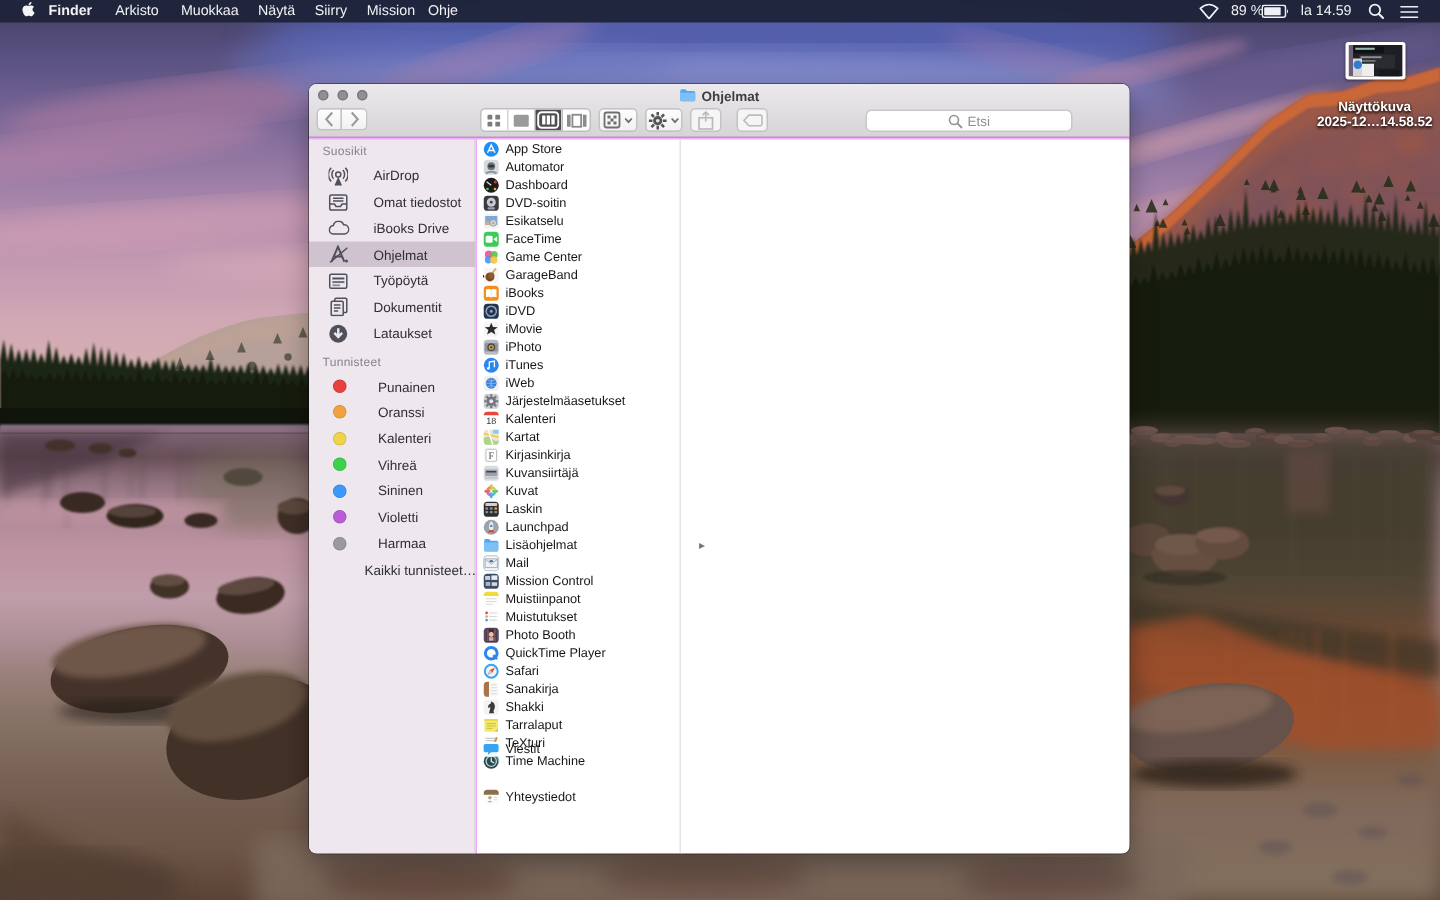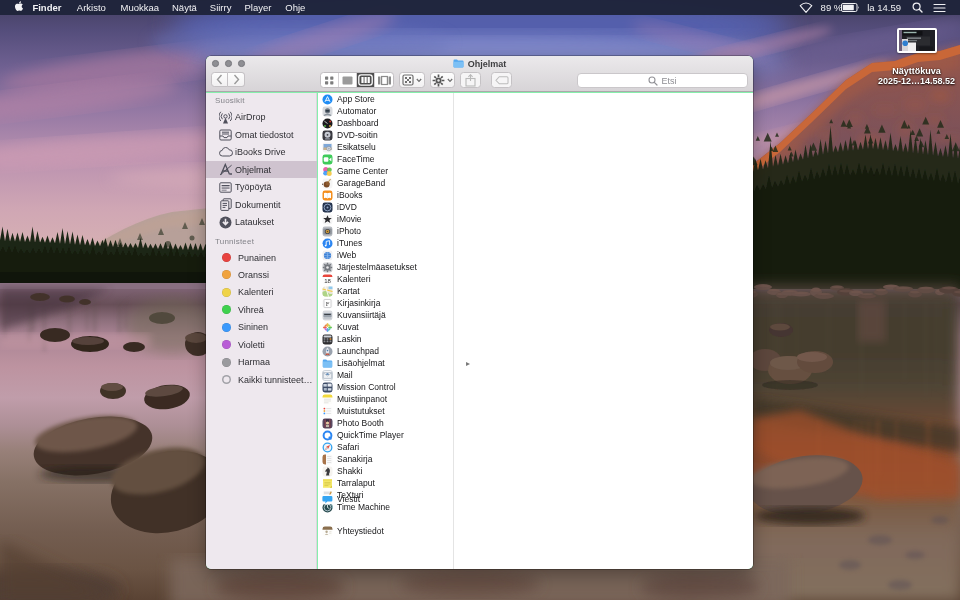--- a/index.html
+++ b/index.html
@@ -11,47 +11,47 @@
 .mi{position:absolute;top:0;line-height:15px;white-space:nowrap}
 .mi.b{font-weight:bold;font-size:9.5px}
 .ic{position:absolute}
 .ic svg{display:block}
 
 #dicon{position:absolute;left:869px;top:28px;width:95px;text-align:center}
 .thumb{width:40px;height:25px;background:#fff;border-radius:2px;margin:0 auto;padding:2px;box-shadow:0 1px 2px rgba(0,0,0,0.4)}
 .thumb svg{display:block}
 .lbl{margin-top:14px;font-size:9px;font-weight:bold;color:#fff;line-height:9.5px;text-shadow:0 1px 2px rgba(0,0,0,0.85),0 0 2px rgba(0,0,0,0.6)}
 
-#win{position:absolute;left:206px;top:56px;width:547px;height:513px;border-radius:5px;overflow:hidden;box-shadow:0 0 0 0.5px rgba(0,0,0,0.5),0 6px 18px rgba(0,0,0,0.32);background:#86efac}
+#win{position:absolute;left:206px;top:56px;width:547px;height:513px;border-radius:5px;overflow:hidden;box-shadow:0 0 0 0.5px rgba(0,0,0,0.5),0 6px 18px rgba(0,0,0,0.32);background:#f0abfc}
 .titlebar{position:absolute;left:0;top:0;width:547px;height:36px;background:linear-gradient(#ebe9eb,#d7d4d7);border-bottom:1px solid #aba8ab}
 .tl{position:absolute;left:6px;top:4px;display:flex}
 .dot{width:6.5px;height:6.5px;border-radius:50%;background:#8f8f94;border:0.5px solid #77777c;margin-right:6.5px}
 .title{position:absolute;left:0;top:1px;width:547px;height:13px;display:flex;align-items:center;justify-content:center;font-size:9px;color:#3e3e40;font-weight:bold;letter-spacing:0}
 .title svg{margin-right:4px}
 .navbtns{position:absolute;left:5px;top:16px;display:flex}
 .nb{width:17px;height:15px;background:linear-gradient(#fdfdfd,#f2f1f2);border:1px solid #c5c2c5;display:flex;align-items:center;justify-content:center}
 .nb:first-child{border-radius:3.5px 0 0 3.5px}
 .nb:last-child{border-radius:0 3.5px 3.5px 0;border-left:none}
 .segs{position:absolute;left:114px;top:16px;display:flex;height:16px;border:1px solid #c0bdc0;border-radius:3.5px;overflow:hidden;background:#fff}
 .seg{width:18px;display:flex;align-items:center;justify-content:center;border-right:1px solid #d5d2d5}
 .seg:last-child{border-right:none}
 .seg.sel{background:#4e4e4e}
 .tbtn{position:absolute;top:16px;height:16px;background:linear-gradient(#fdfdfd,#f2f1f2);border:1px solid #c5c2c5;border-radius:3.5px;display:flex;align-items:center;justify-content:center}
 .tbtn .ch{margin-left:2px;display:flex}
 .tbtn.dis{background:#f6f5f6}
-.search{position:absolute;left:371px;top:17px;width:171px;height:15px;background:#fff;border:1px solid #cac7ca;border-radius:4px;display:flex;align-items:center;justify-content:center;font-size:9px;color:#8e8e93}
+.search{position:absolute;left:371px;top:17px;width:138px;height:15px;background:#fff;border:1px solid #cac7ca;border-radius:4px;display:flex;align-items:center;justify-content:center;font-size:9px;color:#8e8e93}
 .search svg{margin-right:3px}
 
 #sidebar{position:absolute;left:0;top:37px;width:111px;height:476px;background:#eee8ee;border-right:1px solid #ddd6dd}
 .sbh{position:absolute;left:9px;font-size:8px;font-weight:normal;color:#84848a;letter-spacing:0.2px}
 .sbr{position:absolute;left:0;width:111px;height:17px;display:flex;align-items:center}
 .sbr.sel{background:#cfc3cf}
 .sbi{width:15px;margin-left:12px;display:flex;justify-content:center}
 .sbi svg{display:block}
-.sbt{margin-left:2px;font-size:9px;color:#2e2e33;white-space:nowrap}
+.sbt{margin-left:16px;font-size:9px;color:#2e2e33;white-space:nowrap}
 .dotc{width:9px;height:9px;border-radius:50%;margin-left:16px;margin-right:5px;box-shadow:inset 0 0 0 0.5px rgba(0,0,0,0.15)}
 .dotc.ring{background:transparent;box-shadow:inset 0 0 0 1.5px #a2a2a8}
 #content{position:absolute;left:112px;top:37px;width:435px;height:476px;background:#fff}
 #col1{position:absolute;left:0;top:0;width:136px;height:476px;border-right:1px solid #e4e4e4}
 .row{position:absolute;left:0;width:156px;height:12px;display:flex;align-items:center}
 .aic{width:11px;height:11px;margin-left:4px;display:flex}
 .aic svg{display:block}
 .at{margin-left:4px;font-size:8.5px;color:#161618;white-space:nowrap}
 .arr{position:absolute;right:4px;font-size:8px;color:#777}
 
@@ -363,21 +363,21 @@
 
 <div id="menubar">
   <span class="apple" style="left:13.5px"><svg width="10" height="12" viewBox="0 0 170 200">
           <path fill="#f4f4f6" d="M150.37 130.25c-2.45 5.66-5.35 10.87-8.71 15.66-4.58 6.53-8.33 11.05-11.22 13.56-4.48 4.12-9.28 6.23-14.42 6.35-3.69 0-8.14-1.05-13.32-3.18-5.197-2.12-9.973-3.17-14.34-3.17-4.58 0-9.492 1.05-14.746 3.17-5.262 2.13-9.501 3.24-12.742 3.35-4.929.21-9.842-1.96-14.746-6.52-3.13-2.73-7.045-7.41-11.735-14.04-5.032-7.08-9.169-15.29-12.41-24.65-3.471-10.11-5.211-19.9-5.211-29.378 0-10.857 2.346-20.221 7.045-28.068 3.693-6.303 8.606-11.275 14.755-14.925s12.793-5.51 19.948-5.629c3.915 0 9.049 1.211 15.429 3.591 6.362 2.388 10.447 3.599 12.238 3.599 1.339 0 5.877-1.416 13.57-4.239 7.275-2.618 13.415-3.702 18.445-3.275 13.63 1.1 23.87 6.473 30.68 16.153-12.19 7.386-18.22 17.731-18.1 31.002.11 10.337 3.86 18.939 11.23 25.769 3.34 3.17 7.07 5.62 11.22 7.36-.9 2.61-1.85 5.11-2.86 7.51zM119.11 7.24c0 8.102-2.96 15.667-8.86 22.669-7.12 8.324-15.732 13.134-25.071 12.375a25.222 25.222 0 0 1-.188-3.07c0-7.778 3.386-16.102 9.399-22.908 3.002-3.446 6.82-6.311 11.45-8.597 4.62-2.252 8.99-3.497 13.1-3.733.12 1.09.17 2.18.17 3.264z"></path>
         </svg></span>
   <span class="mi b" style="left:32.4px">Finder</span>
   <span class="mi" style="left:76.8px">Arkisto</span>
   <span class="mi" style="left:120.6px">Muokkaa</span>
   <span class="mi" style="left:172px">Näytä</span>
   <span class="mi" style="left:209.8px">Siirry</span>
-  <span class="mi" style="left:244.5px">Player</span>
+  <span class="mi" style="left:244.5px">Mission</span>
   <span class="mi" style="left:285.3px">Ohje</span>
   <span class="ic" style="left:799px;top:2px">
         <svg width="14" height="11" viewBox="0 0 14 11">
           <path d="M1.2,3.6 Q7,-1.6 12.8,3.6 L7,10.4 Z" fill="none" stroke="#f0f0f4" stroke-width="1.1" stroke-linejoin="round"></path>
         </svg>
       </span>
   <span class="mi" style="left:820.6px">89&nbsp;%</span>
   <span class="ic" style="left:841px;top:3px">
         <svg width="19" height="9" viewBox="0 0 19 9">
           <rect x="0.5" y="0.5" width="15.5" height="8" rx="1.5" fill="none" stroke="#f0f0f4"></rect>

